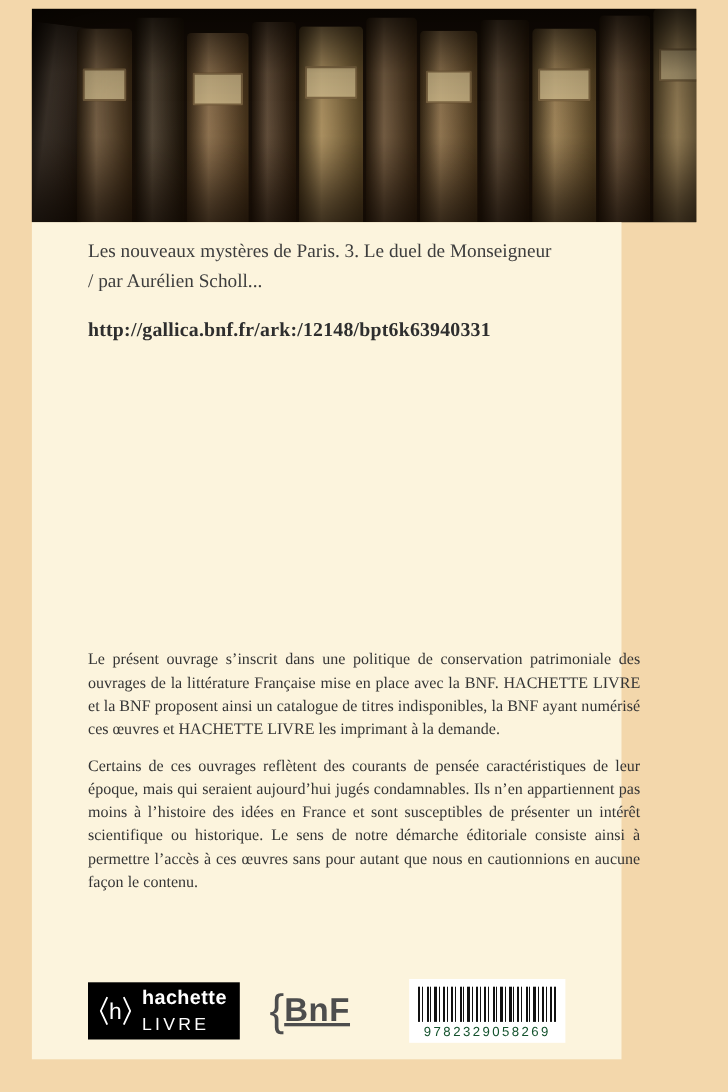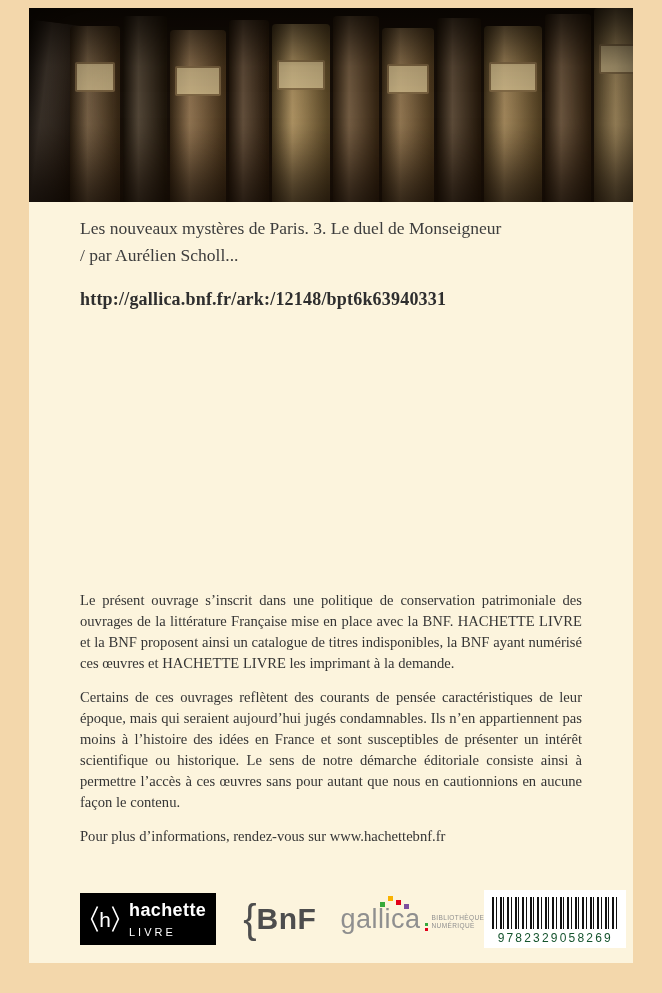--- a/index.html
+++ b/index.html
@@ -24,39 +24,39 @@
   .spine:nth-child(8){width:52px;height:174px;background-color:#8f6a38;}
   .spine:nth-child(9){width:44px;height:184px;background-color:#4a3218;}
   .spine:nth-child(10){width:58px;height:176px;background-color:#a07c42;}
   .spine:nth-child(11){width:46px;height:188px;background-color:#5e4020;}
   .spine:nth-child(12){width:62px;height:194px;background-color:#bf9a58;}
   .photo-overlay{position:absolute;inset:0;pointer-events:none;
     background:linear-gradient(to bottom,rgba(10,5,0,.68),rgba(10,5,0,.12) 30%,rgba(10,5,0,0) 60%,rgba(40,20,5,.35) 100%);
     box-shadow:inset 0 0 70px rgba(0,0,0,.7);}
 
   
-  .page{position:absolute;left:29px;top:202px;width:604px;height:761px;background:#fcf4dd;}
+  .page{position:absolute;left:29px;top:202px;width:536px;height:761px;background:#fcf4dd;}
   .title{position:absolute;left:51px;top:13px;width:430px;font-size:17.5px;line-height:1.52;color:#3d3d3d;}
   .permalink{position:absolute;left:51px;top:87px;font-size:18px;font-weight:bold;color:#2e2e2e;letter-spacing:.2px;}
   .body-text{position:absolute;left:51px;width:502px;top:388px;font-size:14.6px;line-height:1.44;
              text-align:justify;color:#353535;}
   .body-text p{margin:0 0 13px;}
   .body-text .info{margin-top:2px;text-align:left;}
 
   
   .logos{position:absolute;left:51px;right:51px;top:686px;height:62px;display:flex;align-items:center;}
   .hachette{width:138px;height:52px;background:#000;color:#fff;display:flex;align-items:center;
             padding:0 10px;box-sizing:border-box;gap:9px;font-family:"Liberation Sans",sans-serif;}
   .hachette svg{width:30px;height:34px;flex:0 0 auto;}
   .hachette-text{display:flex;flex-direction:column;line-height:1;}
   .hachette-name{font-size:18px;font-weight:bold;letter-spacing:.4px;}
-  .hachette-sub{font-size:11px;letter-spacing:3px;margin-top:8px;}
+  .hachette-sub{font-size:16px;letter-spacing:3px;margin-top:8px;}
   .bnf{margin-left:27px;font-family:"Liberation Sans",sans-serif;color:#4d4d4d;display:flex;align-items:center;}
   .bnf-brace{font-size:40px;font-weight:400;line-height:1;}
-  .bnf-name{font-size:30px;font-weight:bold;letter-spacing:.5px;}
+  .bnf-name{font-size:30px;font-weight:bold;letter-spacing:.5px;text-decoration:underline;}
   .gallica{margin-left:24px;position:relative;font-family:"Liberation Sans",sans-serif;color:#8f8f8f;
            display:flex;align-items:flex-end;gap:5px;}
   .gallica-name{font-size:27px;letter-spacing:.5px;line-height:1;position:relative;}
   .g-dot{position:absolute;width:5px;height:5px;}
   .g-dot.d1{background:#36a93b;top:-4px;left:40px;}
   .g-dot.d2{background:#f9b200;top:-10px;left:48px;}
   .g-dot.d3{background:#e2001a;top:-6px;left:56px;}
   .g-dot.d4{background:#7d4e9e;top:-2px;left:64px;}
   .gallica-tagline{font-size:6.5px;line-height:1.3;letter-spacing:.4px;color:#8f8f8f;
                    display:flex;gap:3px;padding-bottom:2px;}
@@ -107,21 +107,20 @@
 
   <div class="page">
 
     <div class="title">Les nouveaux mystères de Paris. 3. Le duel de Monseigneur / par Aurélien Scholl...</div>
 
     <div class="permalink">http://gallica.bnf.fr/ark:/12148/bpt6k63940331</div>
 
     <div class="body-text">
       <p>Le présent ouvrage s’inscrit dans une politique de conservation patrimoniale des ouvrages de la littérature Française mise en place avec la BNF. HACHETTE LIVRE et la BNF proposent ainsi un catalogue de titres indisponibles, la BNF ayant numérisé ces œuvres et HACHETTE LIVRE les imprimant à la demande.</p>
       <p>Certains de ces ouvrages reflètent des courants de pensée caractéristiques de leur époque, mais qui seraient aujourd’hui jugés condamnables. Ils n’en appartiennent pas moins à l’histoire des idées en France et sont susceptibles de présenter un intérêt scientifique ou historique. Le sens de notre démarche éditoriale consiste ainsi à permettre l’accès à ces œuvres sans pour autant que nous en cautionnions en aucune façon le contenu.</p>
-      <p class="info">Pour plus d’informations, rendez-vous sur www.hachettebnf.fr</p>
     </div>
 
     <div class="logos">
 
       <div class="hachette">
         <svg viewBox="0 0 36 36">
           <polyline points="9,3 2,18 9,33" fill="none" stroke="#fff" stroke-width="2"></polyline>
           <polyline points="27,3 34,18 27,33" fill="none" stroke="#fff" stroke-width="2"></polyline>
           <text x="18" y="27" text-anchor="middle" font-size="25" fill="#fff" font-family="Liberation Sans, sans-serif">h</text>
         </svg>
@@ -129,33 +128,20 @@
           <span class="hachette-name">hachette</span>
           <span class="hachette-sub">LIVRE</span>
         </div>
       </div>
 
       <div class="bnf">
         <span class="bnf-brace">{</span>
         <span class="bnf-name">BnF</span>
       </div>
 
-      <div class="gallica">
-        <span class="gallica-name">gallica<i class="g-dot d1"></i><i class="g-dot d2"></i><i class="g-dot d3"></i><i class="g-dot d4"></i></span>
-        <span class="gallica-tagline">
-          <span class="tag-squares">
-              <i></i>
-              <i></i>
-            </span>
-          <span>
-            <span>BIBLIOTHÈQUE</span><br>
-            <span>NUMÉRIQUE</span>
-          </span>
-        </span>
-      </div>
 
       <div class="barcode-box">
         <div class="bars"></div>
         <div class="barcode-number">9782329058269</div>
       </div>
 
     </div>
   </div>
 </div>
 

